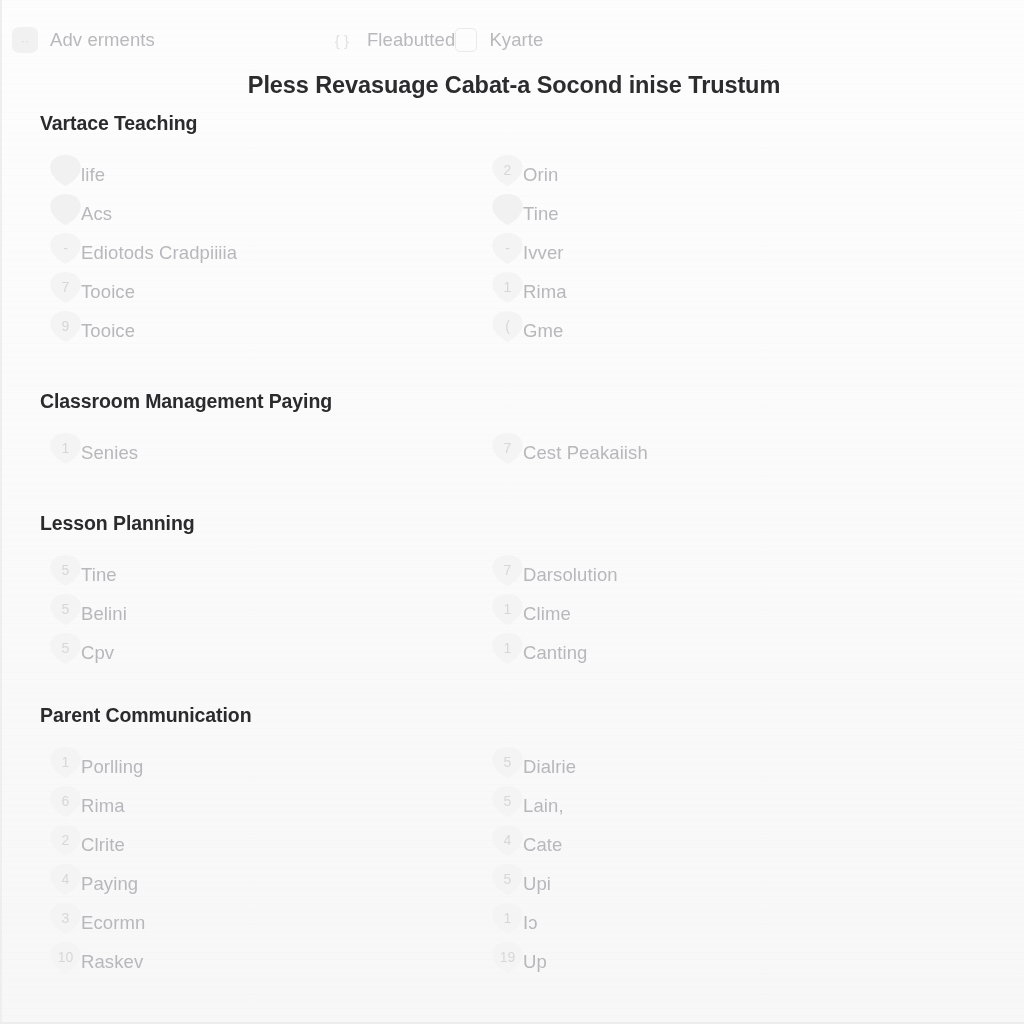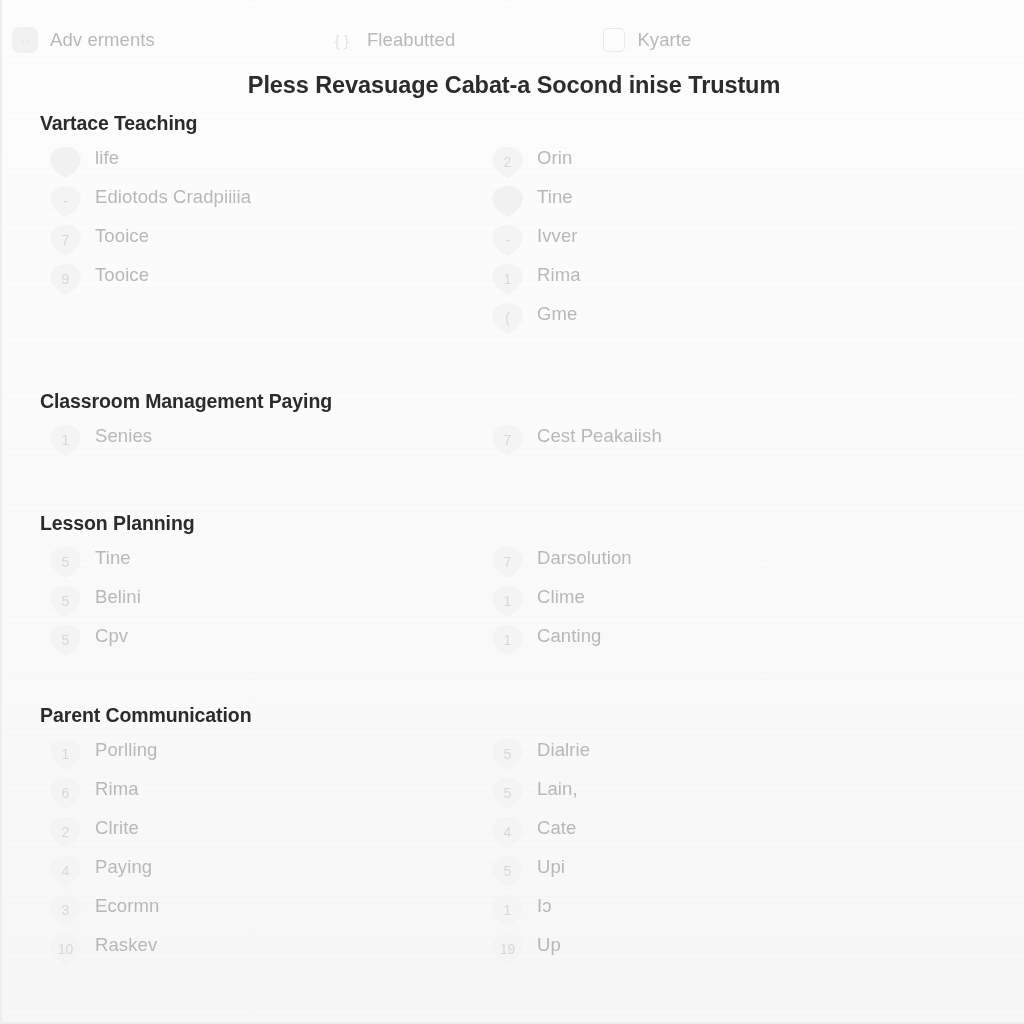--- a/index.html
+++ b/index.html
@@ -54,21 +54,21 @@
     align-items: center;
   }
   .chip {
     display: flex;
     align-items: center;
     gap: 12px;
     height: 34px;
   }
   .chip.c0 { margin-left: 10px; }
   .chip.c1 { margin-left: 174px; }
-  .chip.c2 { margin-left: 148px; }
+  .chip.c2 { }
 
   .chip-ico {
     width: 26px;
     height: 26px;
     border-radius: 7px;
     background: #f1f1f2;
     display: flex;
     align-items: center;
     justify-content: center;
     color: #d9d9dc;
@@ -130,22 +130,21 @@
   }
   .col {
     display: flex;
     flex-direction: column;
   }
   .col.left  { width: 470px; padding-left: 48px; box-sizing: border-box; }
   .col.right { width: 470px; padding-left: 20px; box-sizing: border-box; }
 
   .row {
     display: flex;
-    align-items: flex-start;
-    gap: 14px;
+    align-items: flex-end;
     height: 39px;
   }
   
   .badge {
     position: relative;
     width: 31px;
     height: 31px;
     flex: 0 0 auto;
     display: flex;
     align-items: center;
@@ -203,20 +202,26 @@
         <div class="section-title">Vartace Teaching</div>
         <div class="cols">
           <div class="col left">
             <div class="row">
               <span class="badge blank">
                 <span></span>
               </span>
               <span class="row-label">life</span>
             </div>
             <div class="row">
+              <span class="badge blank">
+                <span></span>
+              </span>
+              <span class="row-label">Acs</span>
+            </div>
+            <div class="row">
               <span class="badge">
                 <span>-</span>
               </span>
               <span class="row-label">Ediotods Cradpiiiia</span>
             </div>
             <div class="row">
               <span class="badge">
                 <span>7</span>
               </span>
               <span class="row-label">Tooice</span>

